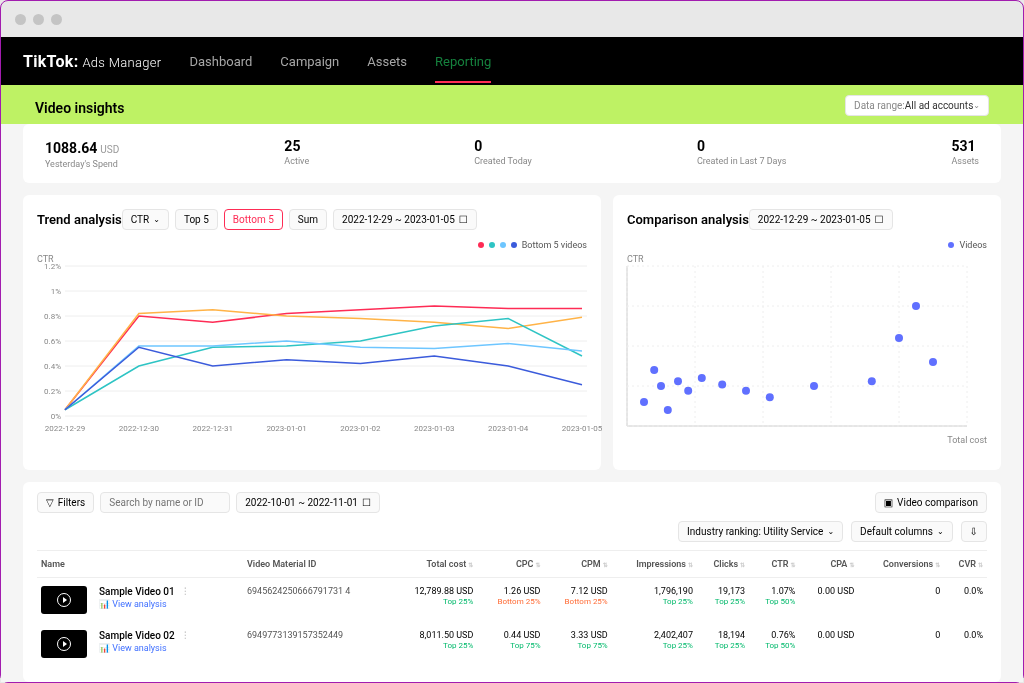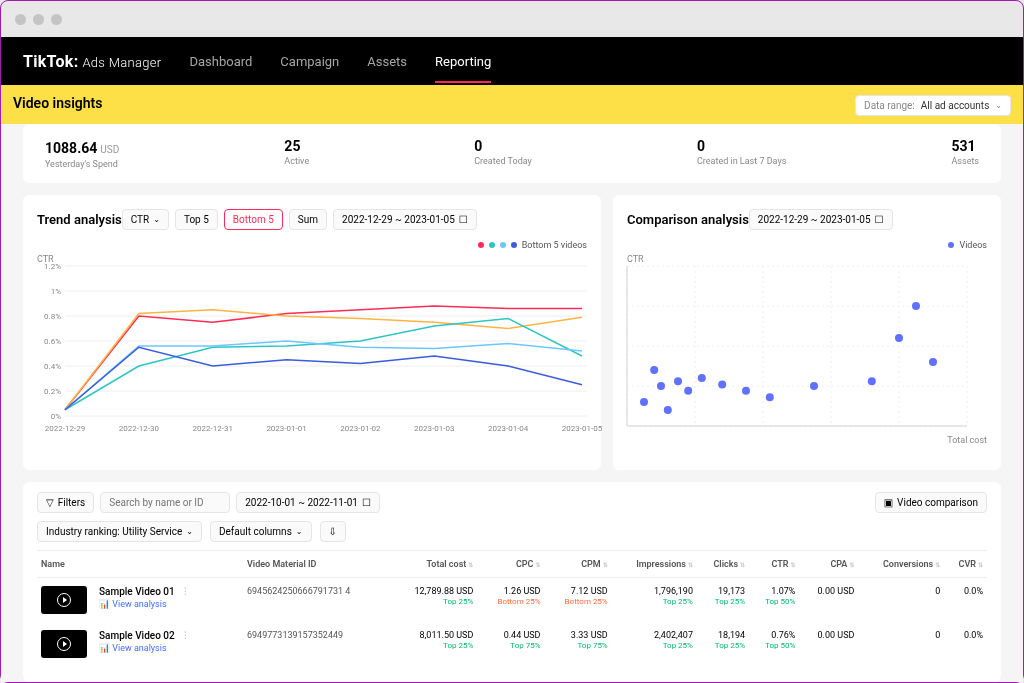--- a/index.html
+++ b/index.html
@@ -4,26 +4,26 @@
 <style>
 *{box-sizing:border-box;margin:0;padding:0;font-family:-apple-system,BlinkMacSystemFont,"Segoe UI",Roboto,sans-serif}
 body{background:#e8e8e8;width:1024px;height:683px;overflow:hidden}
 .window{background:#e8e8e8;border-radius:8px;width:1024px;height:683px;display:flex;flex-direction:column;border:1px solid #a21caf}
 .titlebar{height:36px;display:flex;align-items:center;padding:0 14px;gap:7px}
 .dot{width:11px;height:11px;border-radius:50%;background:#c4c4c4}
 .appnav{background:#000;height:48px;display:flex;align-items:center;padding:0 22px;gap:28px}
 .brand{color:#fff;font-size:16px;font-weight:700;letter-spacing:.3px}
 .brand-sub{font-weight:300;font-size:13px}
 .navitem{color:#a6a6a6;font-size:13px;cursor:pointer}
-.navitem.active{color:#ffffff;position:relative}
+.navitem.active{color:#15803d;position:relative}
 .navitem.active::after{content:'';position:absolute;bottom:-14px;left:0;right:0;height:2px;background:#fe2c55}
 .content{flex:1;background:#f5f5f5;overflow:hidden;display:flex;flex-direction:column}
-.pageheader{display:flex;align-items:flex-start;justify-content:space-between;padding:10px 12px 8px;background:#fde047}
+.pageheader{display:flex;align-items:flex-end;justify-content:space-between;padding:10px 34px 8px;background:#bef264}
 .pagetitle{font-size:14px;font-weight:600}
-.datarange{font-size:10px;color:#888;display:flex;align-items:center;gap:6px;background:#fff;border:1px solid #e5e5e5;padding:4px 8px;border-radius:4px}
+.datarange{font-size:10px;color:#888;display:flex;align-items:center;background:#fff;border:1px solid #e5e5e5;padding:4px 8px;border-radius:4px}
 .statsrow{background:#fff;margin:0 22px;padding:14px 22px;display:flex;justify-content:space-between;border-radius:6px}
 .stat{display:flex;flex-direction:column}
 .stat-val{font-size:14px;font-weight:700}
 .stat-unit{font-size:10px;color:#999;font-weight:400;margin-left:3px}
 .stat-label{font-size:9px;color:#888;margin-top:2px}
 .panels{display:flex;gap:12px;margin:12px 22px}
 .panel{background:#fff;border-radius:6px;padding:14px}
 .panel-trend{flex:0 0 578px}
 .panel-comp{flex:1}
 .panel-head{display:flex;justify-content:flex-start;align-items:center;margin-bottom:10px}
@@ -33,21 +33,21 @@
 .ctrl.pink{border-color:#fe2c55;color:#fe2c55;background:#fff}
 .chart-area{position:relative;height:190px;font-size:8px;color:#888}
 .legend{display:flex;gap:5px;justify-content:flex-end;align-items:center;font-size:9px;color:#555;margin-bottom:4px}
 .ldot{width:6px;height:6px;border-radius:50%}
 svg{overflow:visible}
 .yaxis-label{font-size:9px;color:#888;margin-bottom:2px}
 .table-section{background:#fff;margin:0 22px;border-radius:6px;padding:10px 14px;flex:1;overflow:hidden;display:flex;flex-direction:column}
 .table-header{display:flex;justify-content:space-between;align-items:center;margin-bottom:8px}
 .searchbox{display:flex;align-items:center;gap:6px}
 .input{font-size:10px;padding:4px 22px 4px 8px;border:1px solid #e5e5e5;border-radius:4px;background:#fafafa;color:#888;width:130px}
-.table-sub{display:flex;gap:8px;margin-bottom:8px}
+.table-sub{display:flex;justify-content:flex-end;gap:8px;margin-bottom:8px}
 table{width:100%;border-collapse:collapse;font-size:9px}
 th{text-align:left;padding:8px 4px;color:#555;font-weight:600;border-top:1px solid #eee;border-bottom:1px solid #eee;white-space:nowrap}
 th.r,td.r{text-align:right}
 td{padding:8px 4px;vertical-align:top}
 .thumb{width:46px;height:28px;background:#000;border-radius:3px;display:flex;align-items:center;justify-content:center;margin-right:6px}
 .play-c{width:14px;height:14px;border:1.5px solid #fff;border-radius:50%;display:flex;align-items:center;justify-content:center}
 .play-c::after{content:'';width:0;height:0;border-left:4px solid #fff;border-top:3px solid transparent;border-bottom:3px solid transparent;margin-left:1px}
 .videoname{font-size:10px;font-weight:500}
 .viewlink{font-size:9px;color:#4070ff;margin-top:2px;display:flex;align-items:center;gap:2px}
 .rank{font-size:8px;margin-top:1px}

